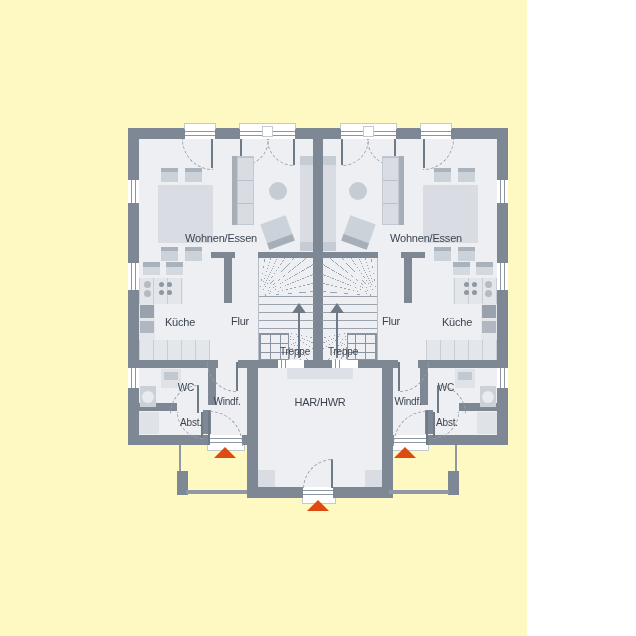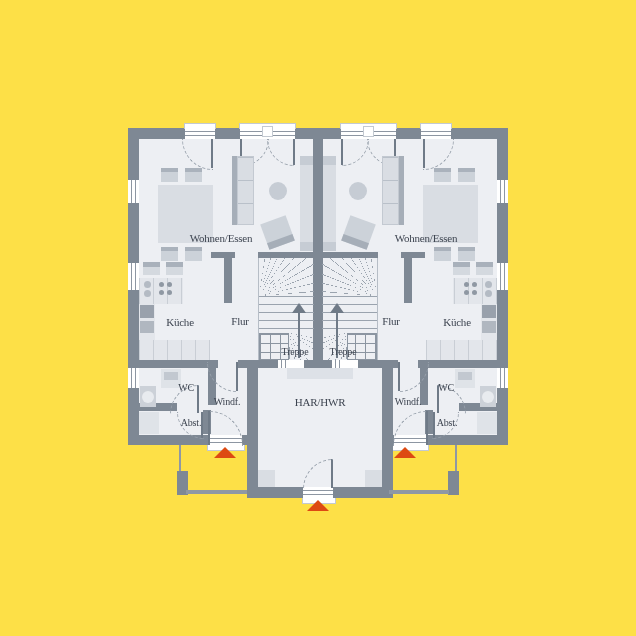--- a/index.html
+++ b/index.html
@@ -1,17 +1,17 @@
 <!DOCTYPE html>
 <html style="--wall: #7e8894; --floor: #edeff3; --accent: #dd4a12; --text: #3d4450; --furnLight: #d9dde3; --furnMid: #c6ccd4; --furnDark: #a6aeb8;"><head>
 <meta charset="utf-8">
 <style>
   html,body{margin:0;padding:0;background:#fff;}
-  .plan{position:relative;width:636px;height:636px;background:#fde047;overflow:hidden;
-        font-family:Liberation Serif, serif;}
+  .plan{position:relative;width:527px;height:636px;background:#fef9c3;overflow:hidden;
+        font-family:Liberation Sans, sans-serif;}
   .w{position:absolute;background:var(--wall,#7e8894);}
   .floor{position:absolute;background:var(--floor,#edeff3);}
   .unit{position:absolute;top:128px;width:190px;height:370px;}
   .unit.right{transform:scaleX(-1);}
   .win{position:absolute;background:#fff;}
   .win.v{background-image:linear-gradient(to right,transparent 3px,#8d96a2 3px,#8d96a2 4px,transparent 4px,transparent 7px,#8d96a2 7px,#8d96a2 8px,transparent 8px);}
   .win.h{background-image:linear-gradient(to bottom,transparent 3px,#8d96a2 3px,#8d96a2 4px,transparent 4px,transparent 7px,#8d96a2 7px,#8d96a2 8px,transparent 8px);}
   .sill{position:absolute;background:#fff;border:1px solid #c3c9d1;}
   .arc{position:absolute;border:0 dashed #97a0ab;}
   .arc.bl{border-left:1px dashed #97a0ab;border-bottom:1px dashed #97a0ab;border-bottom-left-radius:100%;}

